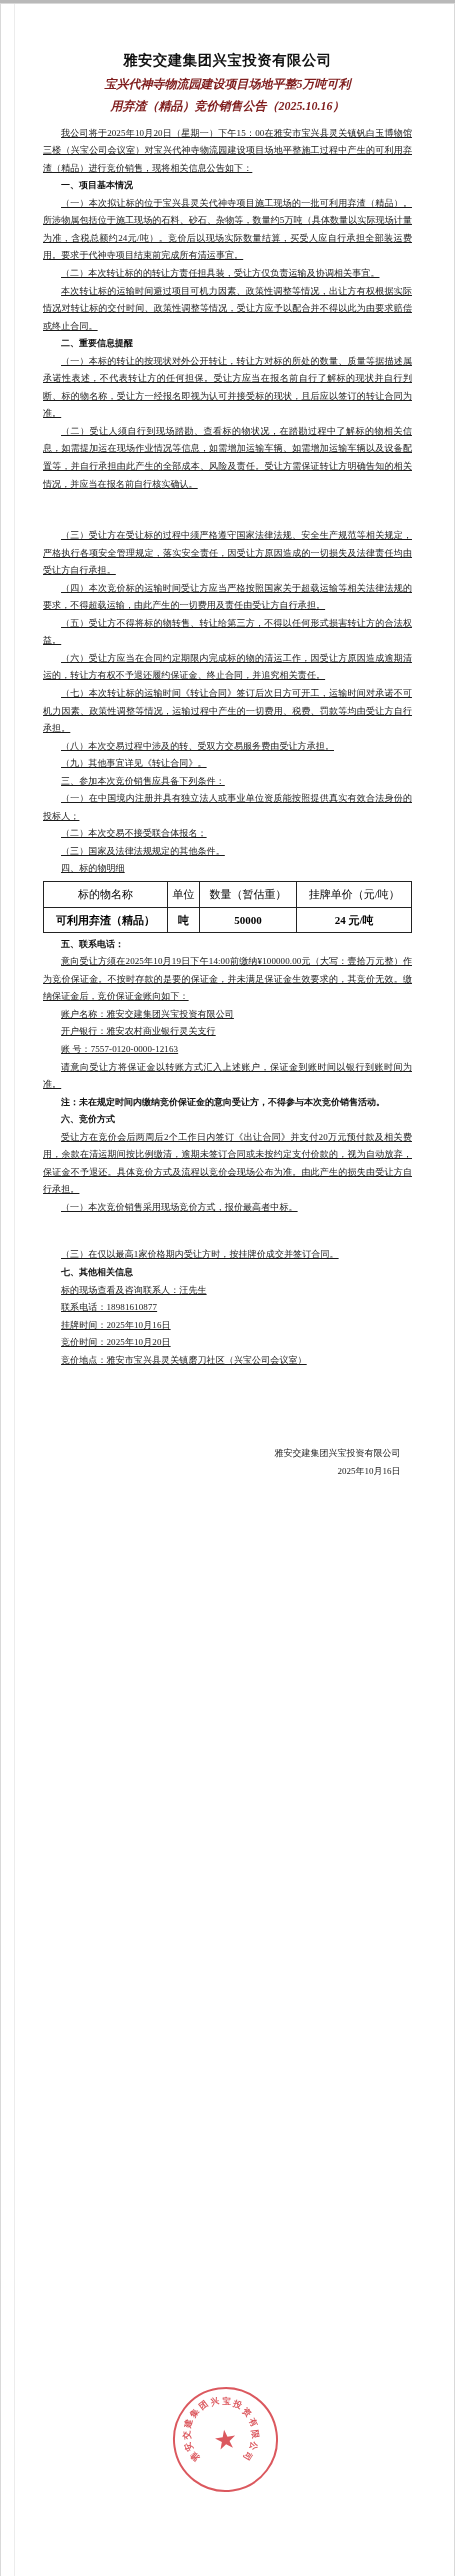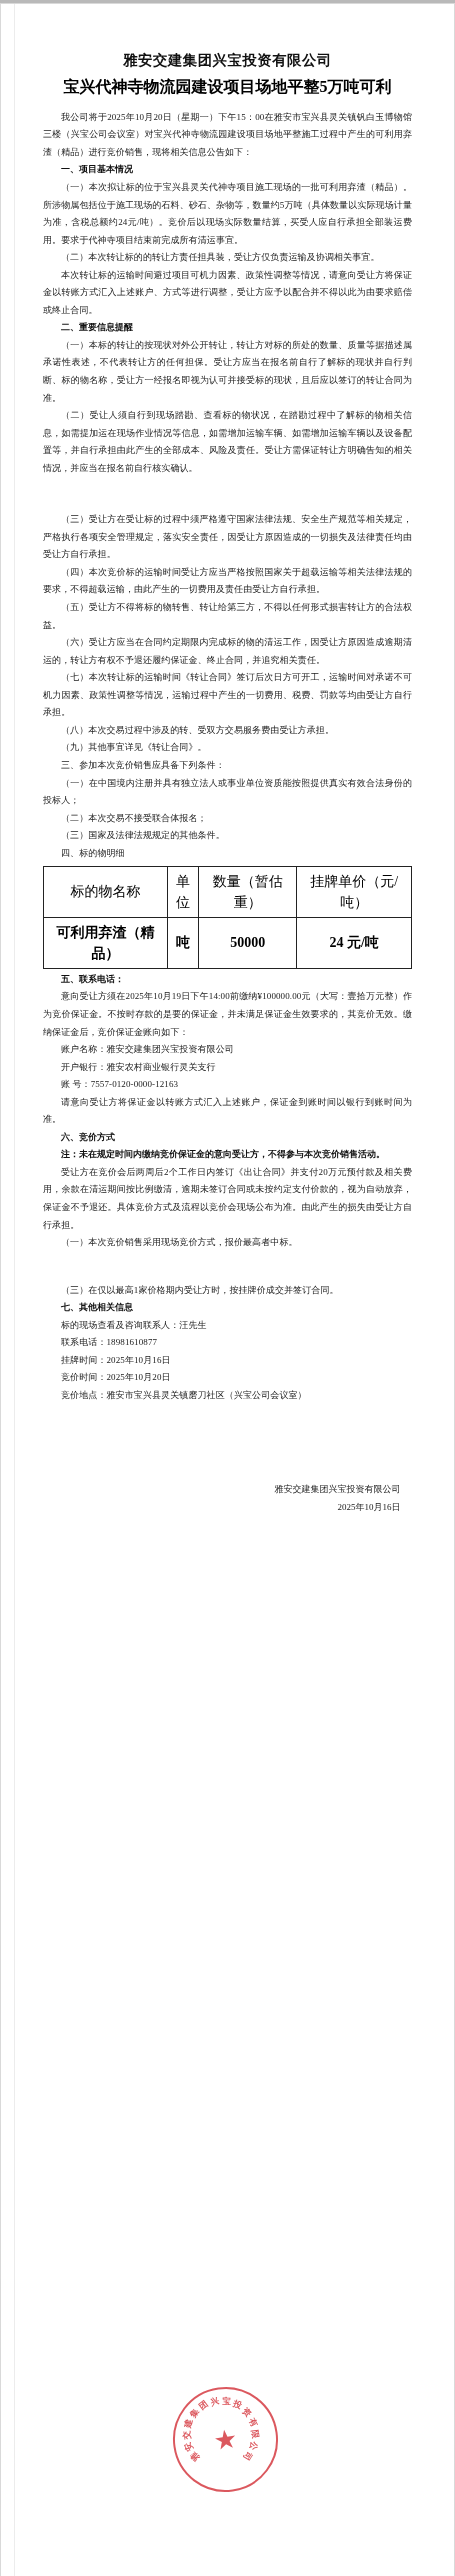--- a/index.html
+++ b/index.html
@@ -17,49 +17,51 @@
   .company{
     text-align:center;
     font-size:14.3px;
     font-weight:bold;
     letter-spacing:0.6px;
     line-height:1.5;
     color:#111;
   }
   .title{
     text-align:center;
-    font-size:16px;
+    font-size:12px;
     font-weight:bold;
     line-height:1.55;
     margin-top:3.4px;
-    color:#000000;
+    color:#7f1d1d;
+    font-style:italic;
   }
   p.body{
     font-size:9px;
     line-height:1.95;
     text-align:justify;
     text-indent:2em;
     margin:0;
     color:#1a1a1a;
     letter-spacing:0.1px;
+    text-decoration:underline;
   }
   .sec{
     font-size:9px;
     line-height:1.95;
     text-indent:2em;
     font-weight:bold;
     margin:0;
     color:#111;
   }
   .gap{height:9.2px;}
   table.info{
     border-collapse:collapse;
     width:100%;
     margin:3.4px 0 2.3px 0;
-    font-size:14px;
+    font-size:11px;
   }
   table.info th, table.info td{
     border:0.6px solid #222;
     text-align:center;
     padding:4px 1.7px;
     font-weight:bold;
     line-height:1.5;
   }
   table.info th{font-weight:normal;}
   .stamp{
@@ -114,28 +116,29 @@
   .bigblank{height:34px;}
 </style>
 </head>
 <body>
 
 <div class="page">
   <div class="sidebar"></div>
 
   <div class="company">雅安交建集团兴宝投资有限公司</div>
   <div class="title">宝兴代神寺物流园建设项目场地平整5万吨可利</div>
+  <div class="title">用弃渣（精品）竞价销售公告（2025.10.16）</div>
 
   <div class="gap"></div>
 
   <p class="body">我公司将于2025年10月20日（星期一）下午15：00在雅安市宝兴县灵关镇钒白玉博物馆三楼（兴宝公司会议室）对宝兴代神寺物流园建设项目场地平整施工过程中产生的可利用弃渣（精品）进行竞价销售，现将相关信息公告如下：</p>
   <p class="sec">一、项目基本情况</p>
   <p class="body">（一）本次拟让标的位于宝兴县灵关代神寺项目施工现场的一批可利用弃渣（精品）。所涉物属包括位于施工现场的石料、砂石、杂物等，数量约5万吨（具体数量以实际现场计量为准，含税总额约24元/吨）。竞价后以现场实际数量结算，买受人应自行承担全部装运费用。要求于代神寺项目结束前完成所有清运事宜。</p>
   <p class="body">（二）本次转让标的的转让方责任担具装，受让方仅负责运输及协调相关事宜。</p>
-  <p class="body">本次转让标的运输时间避过项目可机力因素、政策性调整等情况，请意向受让方将保证金以转账方式汇入上述账户、方式等进行调整，受让方应予以配合并不得以此为由要求赔偿或终止合同。</p>
+  <p class="body">本次转让标的运输时间避过项目可机力因素、政策性调整等情况，出让方有权根据实际情况对转让标的交付时间、政策性调整等情况，受让方应予以配合并不得以此为由要求赔偿或终止合同。</p>
   <p class="sec">二、重要信息提醒</p>
   <p class="body">（一）本标的转让的按现状对外公开转让，转让方对标的所处的数量、质量等据描述属承诺性表述，不代表转让方的任何担保。受让方应当在报名前自行了解标的现状并自行判断、标的物名称，受让方一经报名即视为认可并接受标的现状，且后应以签订的转让合同为准。</p>
   <p class="body">（二）受让人须自行到现场踏勘、查看标的物状况，在踏勘过程中了解标的物相关信息，如需提加运在现场作业情况等信息，如需增加运输车辆、如需增加运输车辆以及设备配置等，并自行承担由此产生的全部成本、风险及责任。受让方需保证转让方明确告知的相关情况，并应当在报名前自行核实确认。</p>
 
   <div class="bigblank"></div>
 
   <p class="body">（三）受让方在受让标的过程中须严格遵守国家法律法规、安全生产规范等相关规定，严格执行各项安全管理规定，落实安全责任，因受让方原因造成的一切损失及法律责任均由受让方自行承担。</p>
   <p class="body">（四）本次竞价标的运输时间受让方应当严格按照国家关于超载运输等相关法律法规的要求，不得超载运输，由此产生的一切费用及责任由受让方自行承担。</p>
   <p class="body">（五）受让方不得将标的物转售、转让给第三方，不得以任何形式损害转让方的合法权益。</p>
   <p class="body">（六）受让方应当在合同约定期限内完成标的物的清运工作，因受让方原因造成逾期清运的，转让方有权不予退还履约保证金、终止合同，并追究相关责任。</p>
@@ -167,22 +170,22 @@
       </tr>
     </tbody>
   </table>
 
   <p class="sec">五、联系电话：</p>
   <p class="body">意向受让方须在2025年10月19日下午14:00前缴纳¥100000.00元（大写：壹拾万元整）作为竞价保证金。不按时存款的是要的保证金，并未满足保证金生效要求的，其竞价无效。缴纳保证金后，竞价保证金账向如下：</p>
   <p class="body noindent">账户名称：雅安交建集团兴宝投资有限公司</p>
   <p class="body noindent">开户银行：雅安农村商业银行灵关支行</p>
   <p class="body noindent">账  号：7557-0120-0000-12163</p>
   <p class="body">请意向受让方将保证金以转账方式汇入上述账户，保证金到账时间以银行到账时间为准。</p>
+  <p class="sec">注：未在规定时间内缴纳竞价保证金的意向受让方，不得参与本次竞价销售活动。</p>
   <p class="sec">六、竞价方式</p>
-  <p class="sec">注：未在规定时间内缴纳竞价保证金的意向受让方，不得参与本次竞价销售活动。</p>
   <p class="body">受让方在竞价会后两周后2个工作日内签订《出让合同》并支付20万元预付款及相关费用，余款在清运期间按比例缴清，逾期未签订合同或未按约定支付价款的，视为自动放弃，保证金不予退还。具体竞价方式及流程以竞价会现场公布为准。由此产生的损失由受让方自行承担。</p>
   <p class="body">（一）本次竞价销售采用现场竞价方式，报价最高者中标。</p>
 
   <div class="blank"></div>
   <div class="blank"></div>
 
   <p class="body">（三）在仅以最高1家价格期内受让方时，按挂牌价成交并签订合同。</p>
   <p class="sec">七、其他相关信息</p>
   <p class="body">标的现场查看及咨询联系人：汪先生</p>
   <p class="body">联系电话：18981610877</p>

